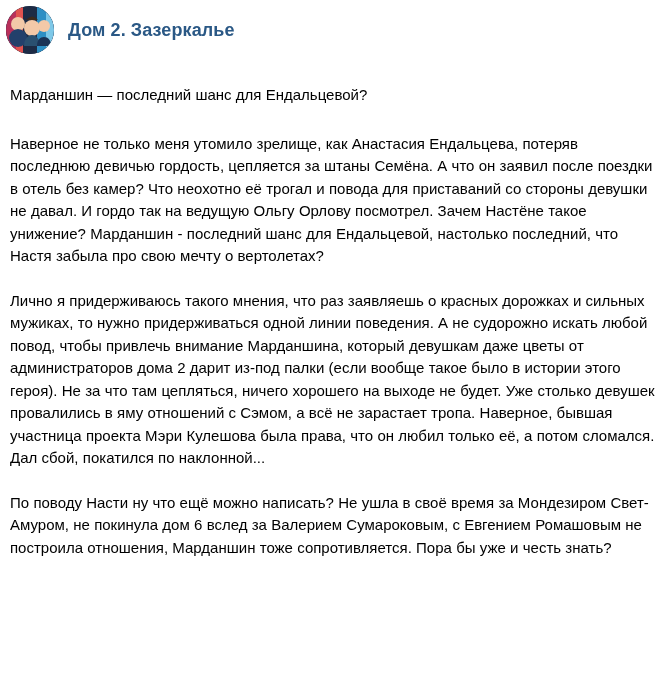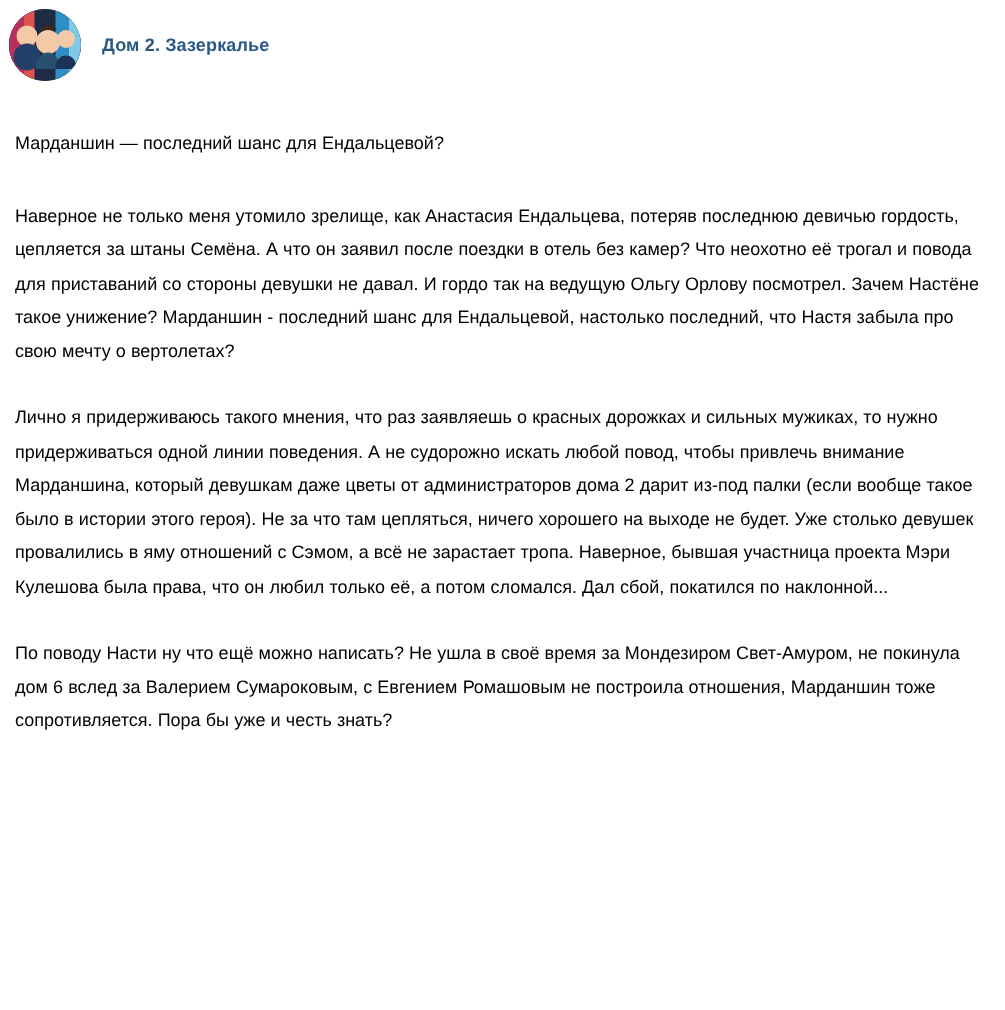--- a/index.html
+++ b/index.html
@@ -31,33 +31,33 @@
     width: 48px;
     height: 48px;
     border-radius: 50%;
     overflow: hidden;
     flex: 0 0 48px;
     position: relative;
     background: #2b3a55;
   }
   .avatar svg { display: block; }
   .community-title {
-    font-size: 12px;
+    font-size: 18px;
     font-weight: bold;
     color: #2a5885;
     margin-left: 14px;
     letter-spacing: 0.1px;
     white-space: nowrap;
   }
   .article {
     padding: 0 10px 0 10px;
     margin-top: 30px;
   }
   .article p {
-    font-size: 12px;
+    font-size: 15px;
     line-height: 22.5px;
     color: #000000;
     margin: 0 0 22px 0;
     text-align: left;
     word-spacing: 0.1px;
   }
   .article p.lead {
     margin-bottom: 26px;
   }
 </style>

